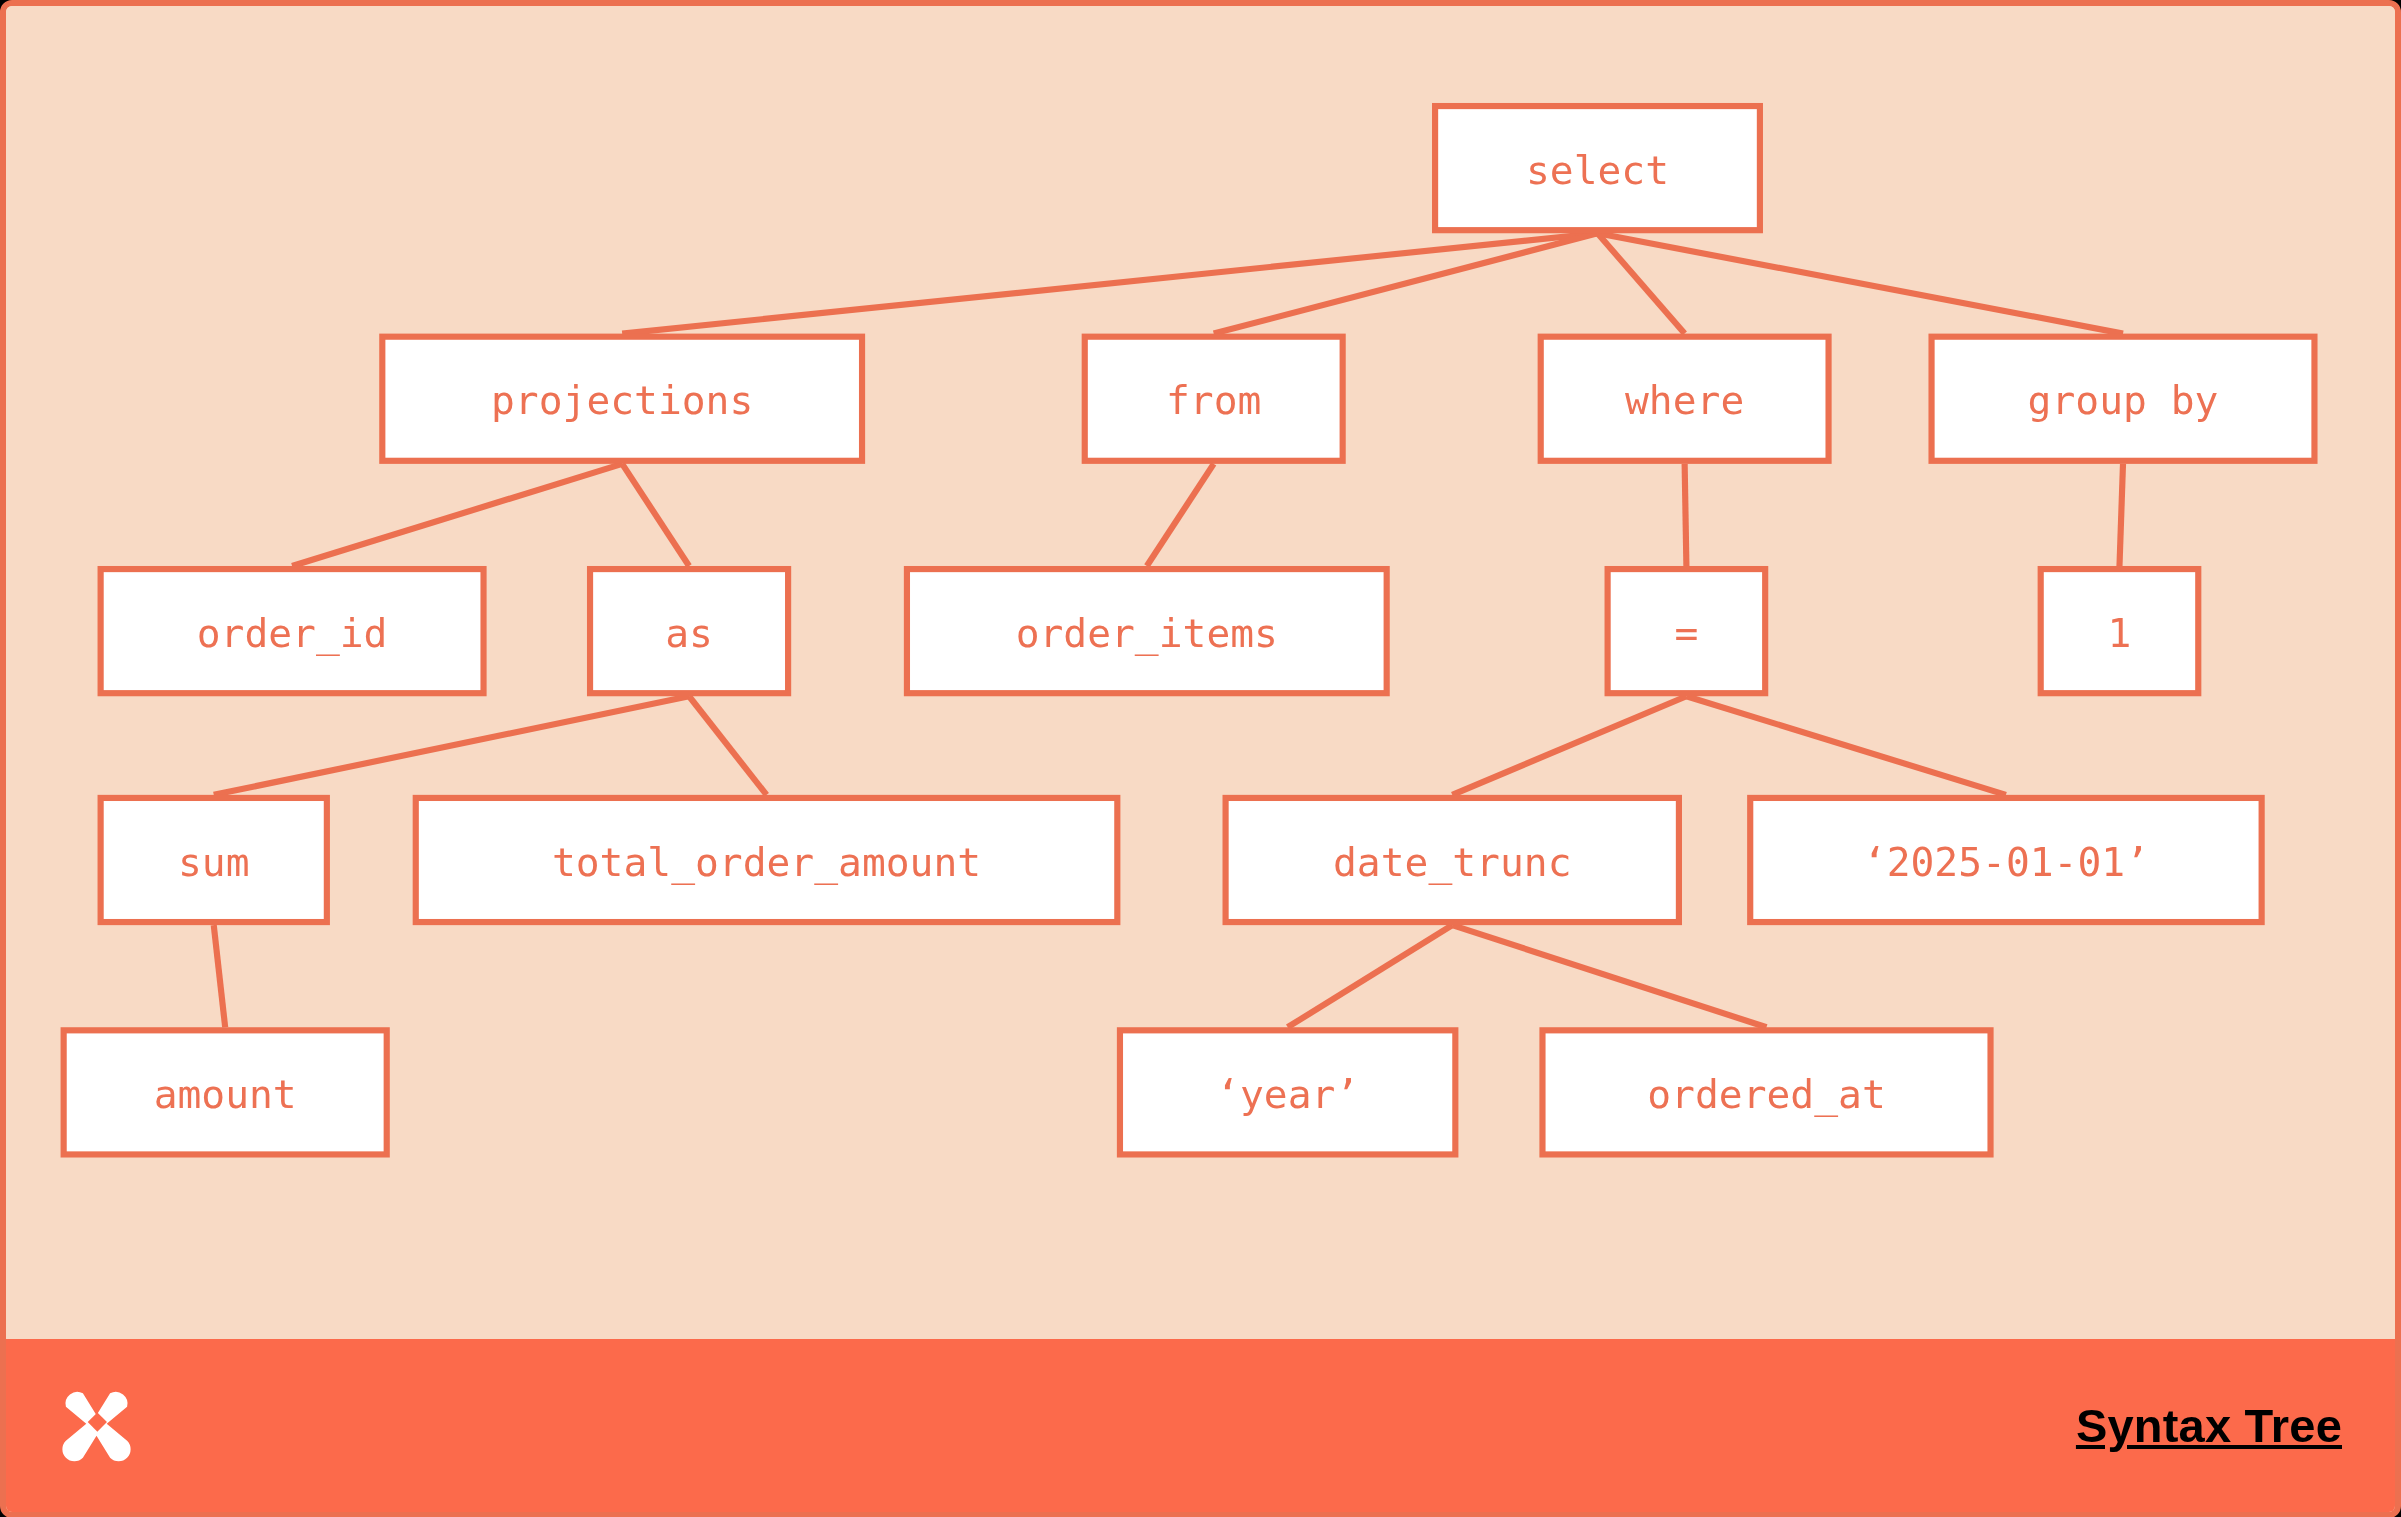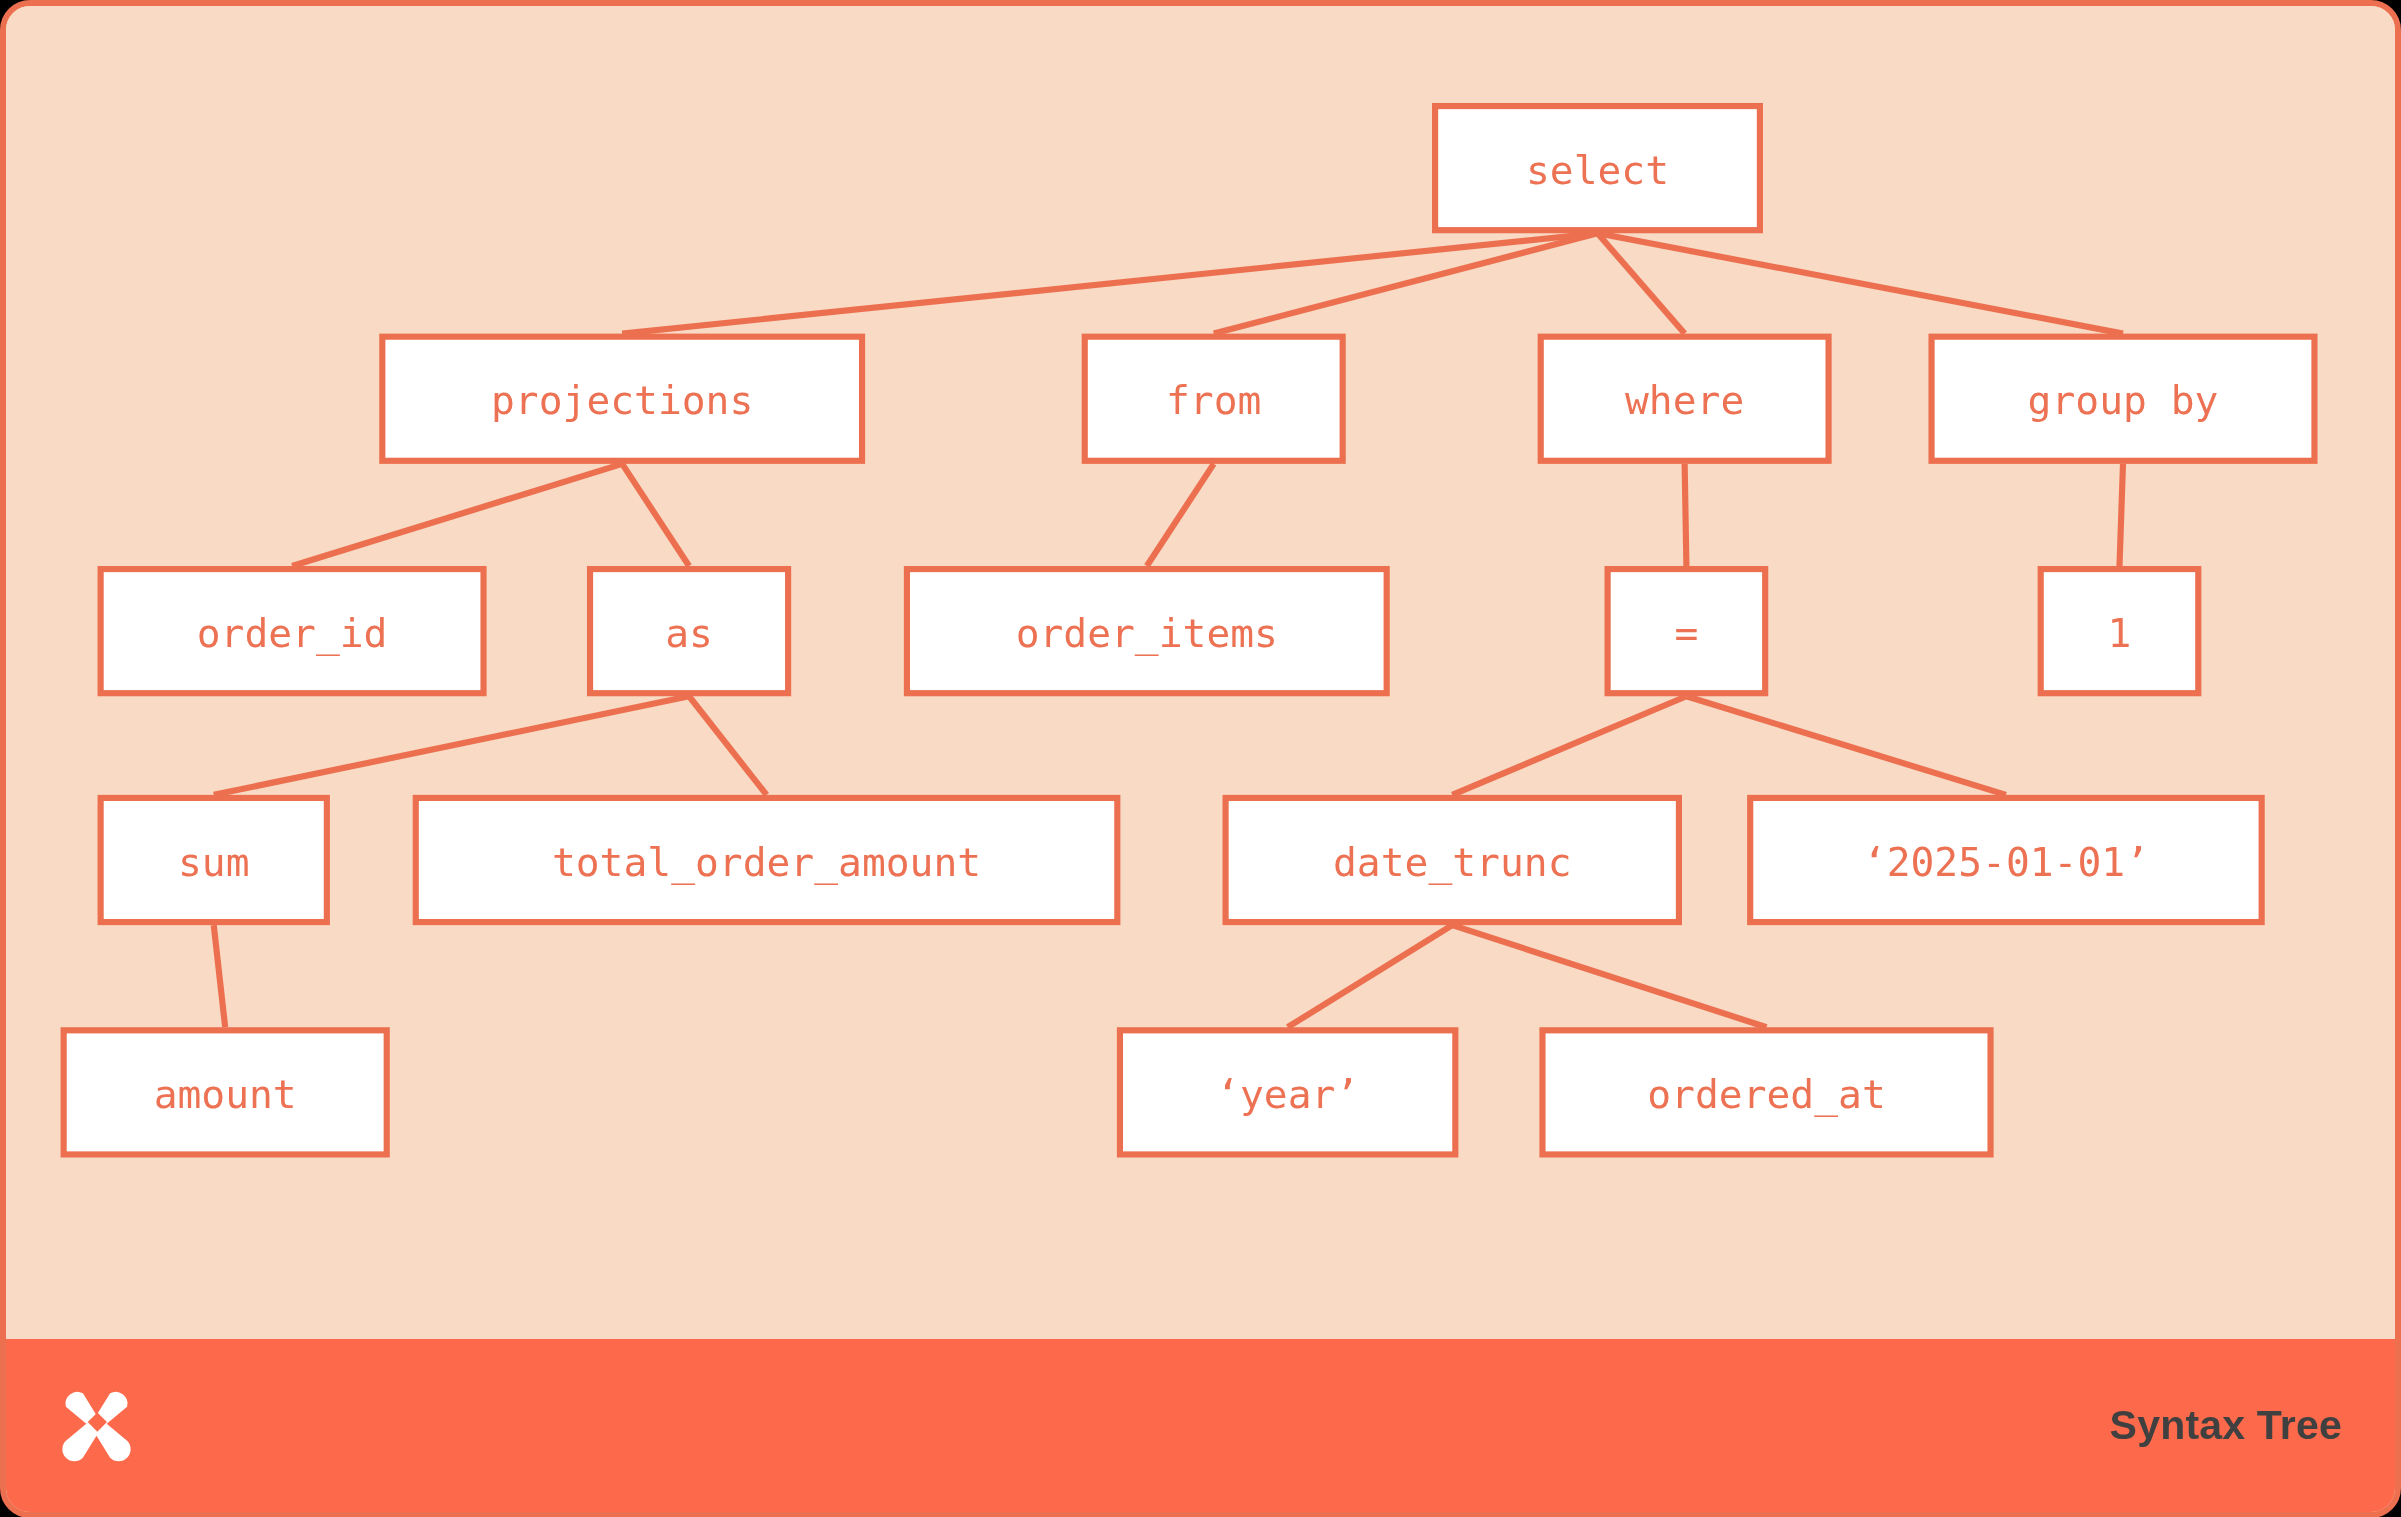--- a/index.html
+++ b/index.html
@@ -19,21 +19,21 @@
     height: 1518px;
     background: #000000;
     box-sizing: border-box;
   }
   #card {
     position: absolute;
     left: 0;
     top: 0;
     width: 2401px;
     height: 1518px;
-    border-radius: 30px;
+    border-radius: 12px;
     overflow: hidden;
     box-sizing: border-box;
     background: #F8DAC5;
     border: 6.2px solid #EC7050;
   }
   #diagram-area {
     position: absolute;
     left: 0;
     top: 0;
     width: 2389px;
@@ -55,26 +55,27 @@
     width: 2389px;
     height: 173px;
     background: #FC6A4B;
     display: flex;
     align-items: center;
     justify-content: space-between;
     box-sizing: border-box;
     padding: 0 53px 0 48px;
   }
   #footer-title {
-    color: #404040;
+    color: #000000;
     font-family: "Liberation Sans", sans-serif;
-    font-size: 41px;
+    font-size: 47px;
     font-weight: bold;
     letter-spacing: 0.2px;
     white-space: nowrap;
+    text-decoration: underline;
   }
   #logo-mark {
     display: block;
     width: 85px;
     height: 85px;
   }
   .node-rect {
     fill: #FFFFFF;
     stroke: #EC7050;
     stroke-width: 7;

